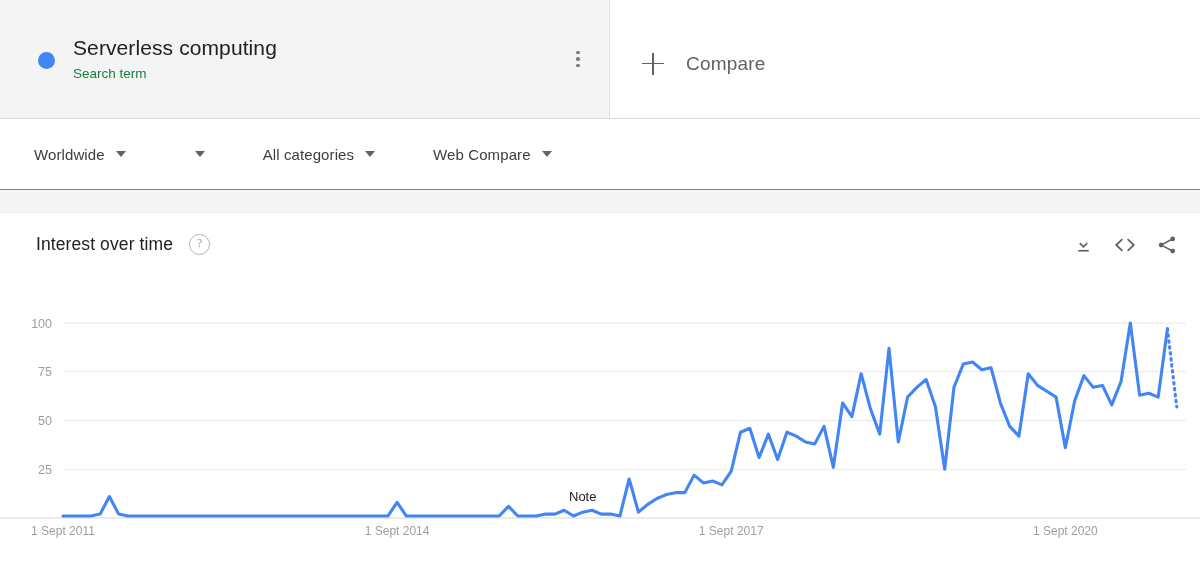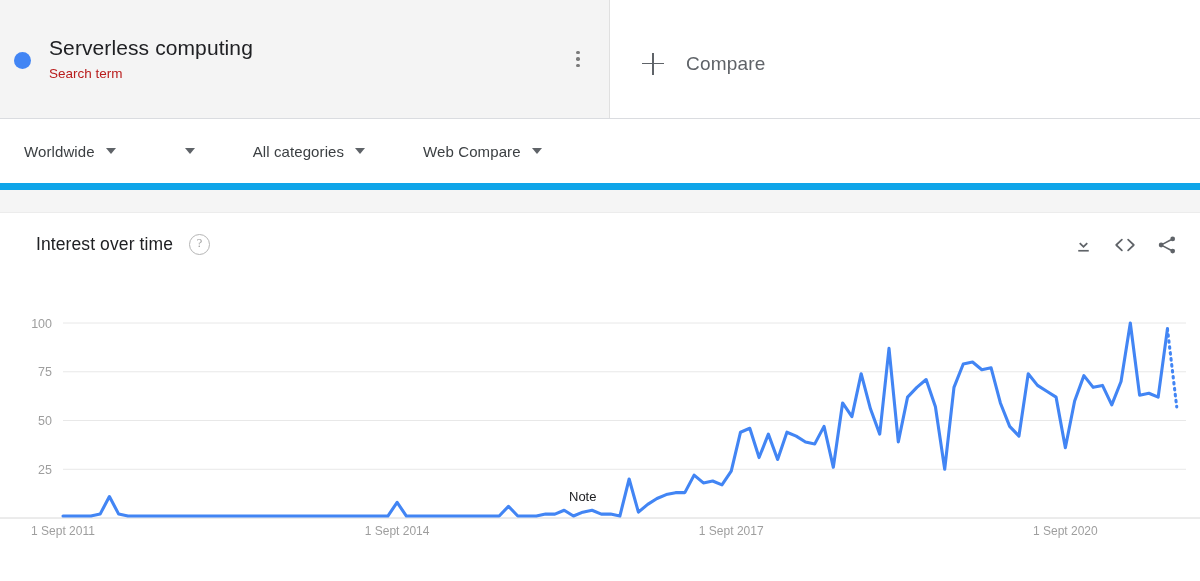--- a/index.html
+++ b/index.html
@@ -24,21 +24,21 @@
     border-bottom: 1px solid #dadce0;
     box-sizing: border-box;
   }
   .term-card {
     width: 610px;
     background: #f4f4f4;
     border-right: 1px solid #e0e0e0;
     box-sizing: border-box;
     display: flex;
     align-items: center;
-    padding: 0 18px 0 14px;
+    padding: 0 18px 0 38px;
     position: relative;
   }
   .term-dot {
     width: 17px;
     height: 17px;
     border-radius: 50%;
     background: #4285f4;
     flex: 0 0 auto;
     margin-right: 18px;
     margin-top: 2px;
@@ -50,21 +50,21 @@
   .term-title {
     font-size: 21px;
     line-height: 26px;
     color: #202124;
     font-weight: 400;
     letter-spacing: .1px;
   }
   .term-sub {
     font-size: 13.5px;
     line-height: 20px;
-    color: #b91c1c;
+    color: #15803d;
     margin-top: 3px;
   }
   .kebab {
     width: 26px;
     height: 34px;
     display: flex;
     flex-direction: column;
     align-items: center;
     justify-content: center;
     gap: 3px;
@@ -111,23 +111,23 @@
     color: #5f6368;
     letter-spacing: .2px;
   }
 
   
   .filterbar {
     height: 71px;
     background: #ffffff;
     display: flex;
     align-items: center;
-    padding-left: 24px;
-    box-sizing: border-box;
-    border-bottom: 7px solid #0ea5e9;
+    padding-left: 34px;
+    box-sizing: border-box;
+    border-bottom: 1px solid #0ea5e9;
   }
   .filter {
     display: flex;
     align-items: center;
     cursor: pointer;
     margin-right: 58px;
     white-space: nowrap;
   }
   .filter-label {
     font-size: 15px;

